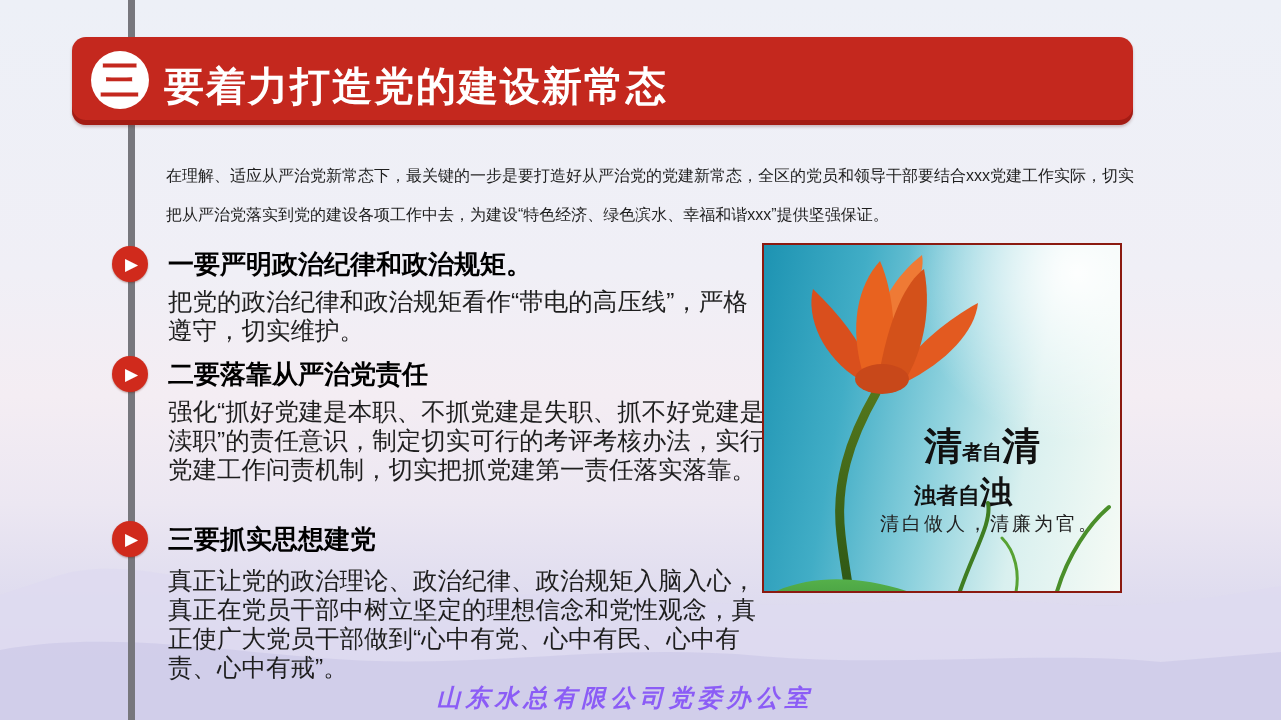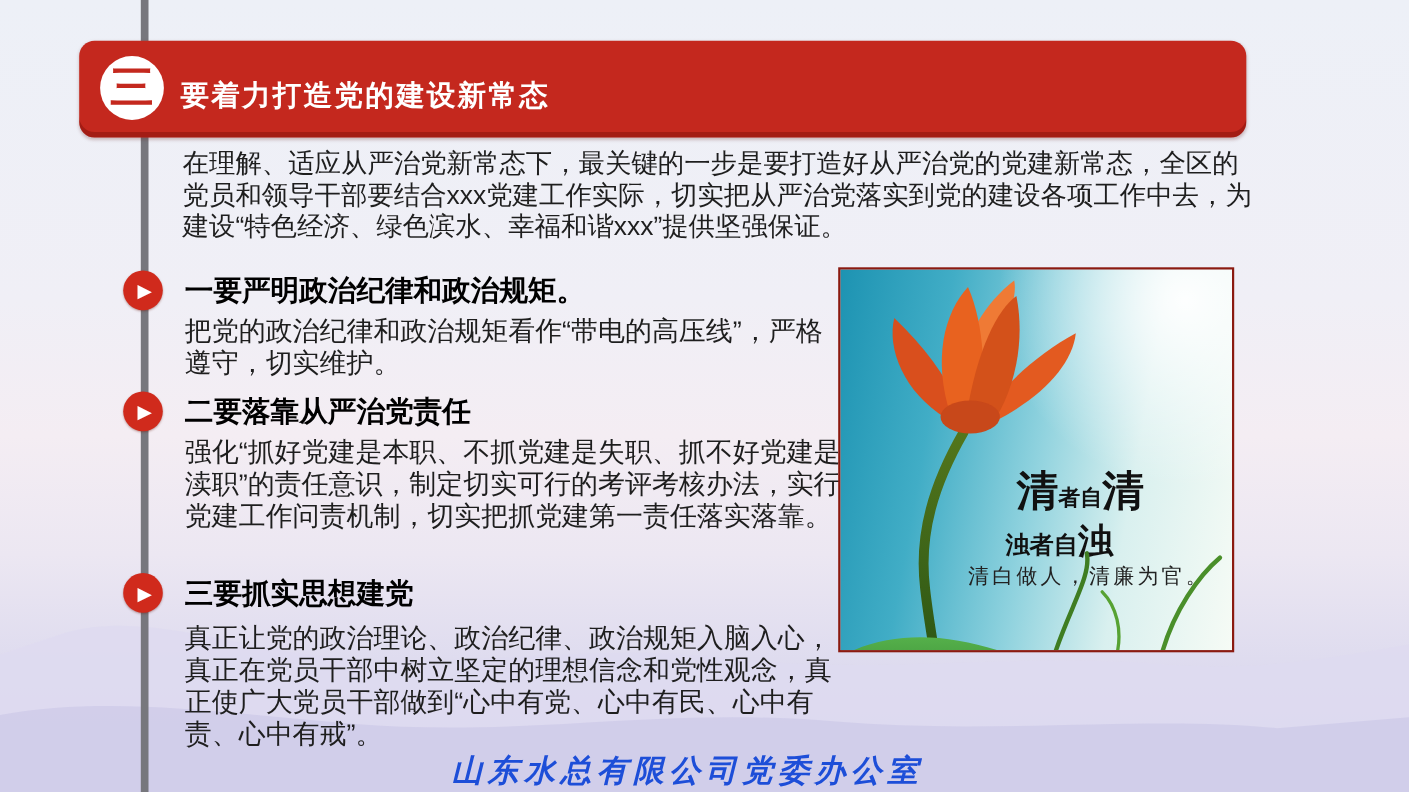--- a/index.html
+++ b/index.html
@@ -21,26 +21,26 @@
     box-shadow:inset 0 -5px 0 rgba(125,14,8,.45), 0 2px 3px rgba(90,20,20,.25);
     display:flex; align-items:center;
   }
   .badge {
     position:absolute; left:19px; top:14px; width:58px; height:58px;
     background:#fff; border-radius:50%;
     display:flex; align-items:center; justify-content:center;
     color:#c4281e; font-size:40px; font-weight:bold; line-height:1;
   }
   .banner h1 {
-    margin-left:92px; color:#ffffff; font-size:26px; font-weight:bold; letter-spacing:2px;margin-top:11px;
+    margin-left:92px; color:#ffffff; font-size:40px; font-weight:bold; letter-spacing:2px;margin-top:11px;
   }
   
   .intro {
-    position:absolute; left:166px; top:134px; width:976px;
-    font-size:24px; line-height:29px; color:#1e1e1e;
+    position:absolute; left:166px; top:156px; width:976px;
+    font-size:16px; line-height:39px; color:#1e1e1e;
   }
   
   .bullet { position:absolute; left:112px; width:660px; }
   .bullet .bicon {
     position:absolute; left:0; top:0; width:36px; height:36px;
     background:#d02a1c; border-radius:50%;
     display:flex; align-items:center; justify-content:center;
     color:#ffffff; font-size:17px; line-height:1; padding-left:3px;
     box-shadow:0 1px 2px rgba(100,20,10,.4);
   }
@@ -69,22 +69,22 @@
   .cap1 { left:160px; top:176px; }
   .cap1 .big { font-size:38px; font-weight:bold; }
   .cap1 .small { font-size:20px; font-weight:bold; }
   .cap2 { left:150px; top:226px; }
   .cap2 .small { font-size:22px; font-weight:bold; }
   .cap2 .big { font-size:32px; font-weight:bold; }
   .cap3 { left:116px; top:266px; font-size:19px; letter-spacing:3px; color:#222; }
   
   .footer {
     position:absolute; left:400px; top:682px; width:450px; text-align:center;
-    color:#1d4ed8; font-family:"DejaVu Serif","Liberation Serif",serif;
-    font-style:italic; font-weight:bold; font-size:28px; letter-spacing:5px;
+    color:#8b5cf6; font-family:"DejaVu Serif","Liberation Serif",serif;
+    font-style:italic; font-weight:bold; font-size:24px; letter-spacing:5px;
   }
 </style>
 </head>
 <body>
 
 <svg class="bg-mountains" viewBox="0 0 1281 220" preserveAspectRatio="none">
   <path d="M0 95 L60 75 C120 58 190 80 260 92 C400 115 520 82 660 98 C800 115 920 92 1060 104 C1150 111 1220 96 1281 86 L1281 220 L0 220 Z" fill="#dedbf0" opacity="0.85"></path>
   <path d="M0 150 C100 132 200 148 320 158 C480 171 600 142 760 156 C900 168 1050 150 1161 162 L1281 152 L1281 220 L0 220 Z" fill="#cecbe8" opacity="0.8"></path>
 </svg>
 

